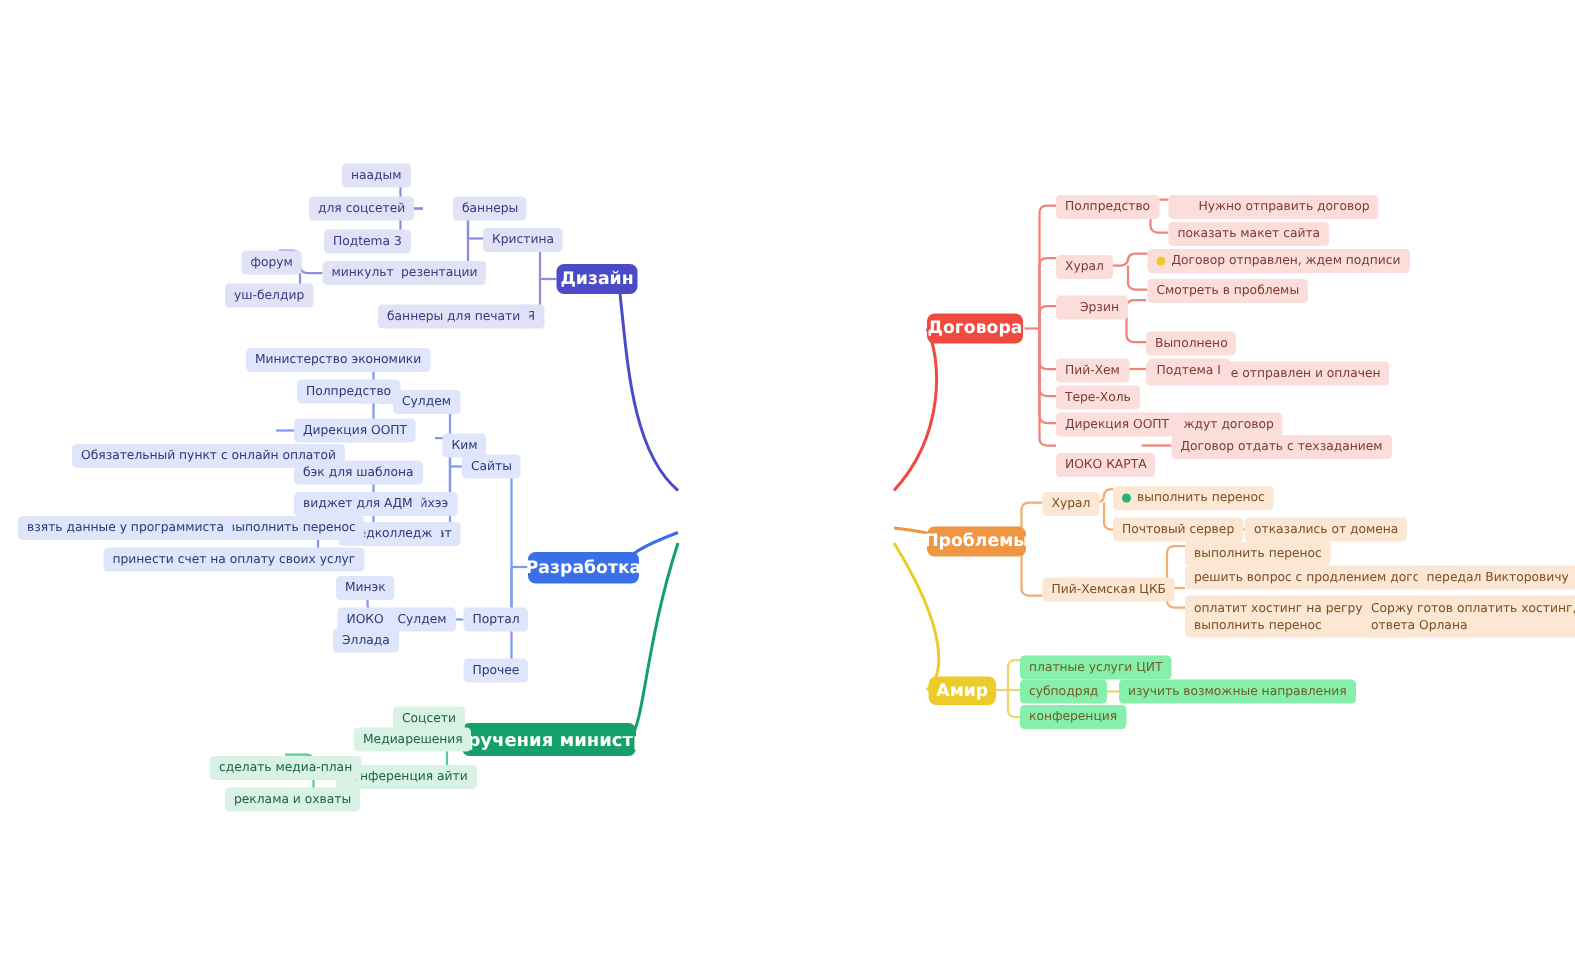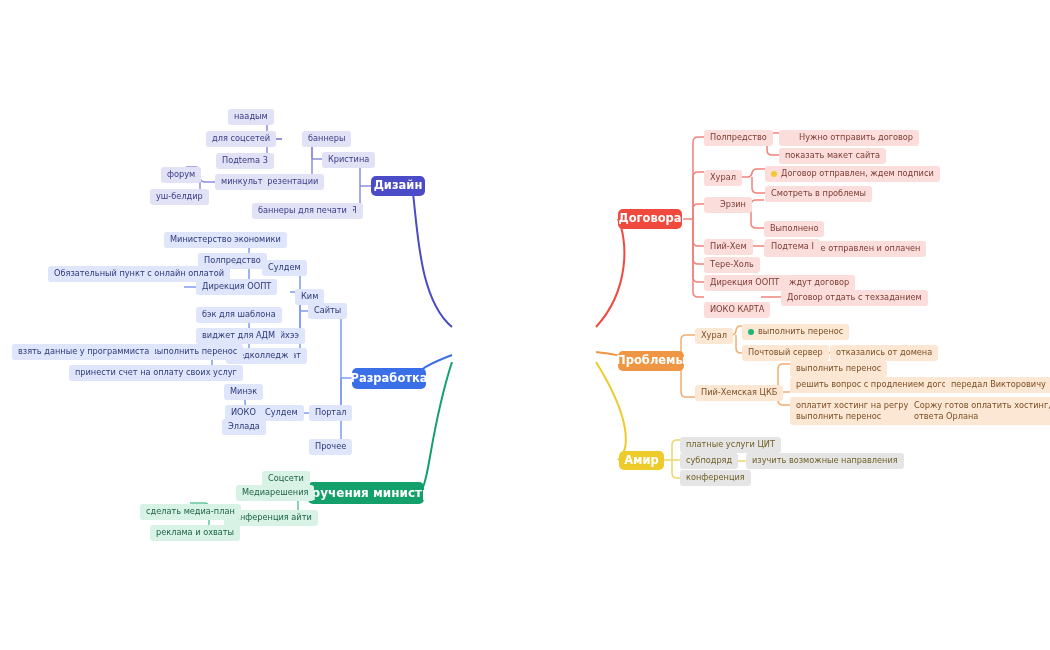--- a/index.html
+++ b/index.html
@@ -23,21 +23,21 @@
   .n-main.big{font-size:12px;}
 
   
   .n-leaf{font-size:8.2px;padding:3px 6px;border-radius:3px;color:#2f2f2f;}
   .dot{display:inline-block;width:6px;height:6px;border-radius:50%;
        margin-right:4px;flex:0 0 auto;}
 
   
   .c-red   {background:#fbdedb;color:#7d3b33;}
   .c-org   {background:#fbe7d4;color:#7c4f24;}
-  .c-yel   {background:#e5e5e5;color:#6f6026;}
+  .c-yel   {background:#86efac;color:#6f6026;}
   .c-grn   {background:#d8f2e5;color:#1f6248;}
   .c-blu   {background:#dfe5fa;color:#2d3a7a;}
   .c-pur   {background:#e2e2f7;color:#3a3a86;}
 </style>
 </head>
 <body>
 
 <div id="canvas">
 
   <svg class="links" viewBox="0 0 1050 650">
@@ -245,21 +245,21 @@
 
   <div class="node n-leaf c-blu" style="left:164px;top:232px;">
     <span class="txt">Министерство экономики</span></div>
 
   <div class="node n-leaf c-blu" style="left:198px;top:253px;">
     <span class="txt">Полпредство</span></div>
 
   <div class="node n-leaf c-blu" style="left:196px;top:279px;">
     <span class="txt">Дирекция ООПТ</span></div>
 
-  <div class="node n-leaf c-blu" style="left:48px;top:266px;">
+  <div class="node n-leaf c-blu" style="left:48px;top:296px;">
     <span class="txt">Обязательный пункт с онлайн оплатой</span></div>
 
   <div class="node n-leaf c-blu" style="left:278px;top:289px;margin-left:17px;">
     <span class="txt">Ким</span></div>
 
   <div class="node n-leaf c-blu" style="left:263px;top:328px;">
     <span class="txt">Сайхээ</span></div>
 
   <div class="node n-leaf c-blu" style="left:196px;top:307px;">
     <span class="txt">бэк для шаблона</span></div>

